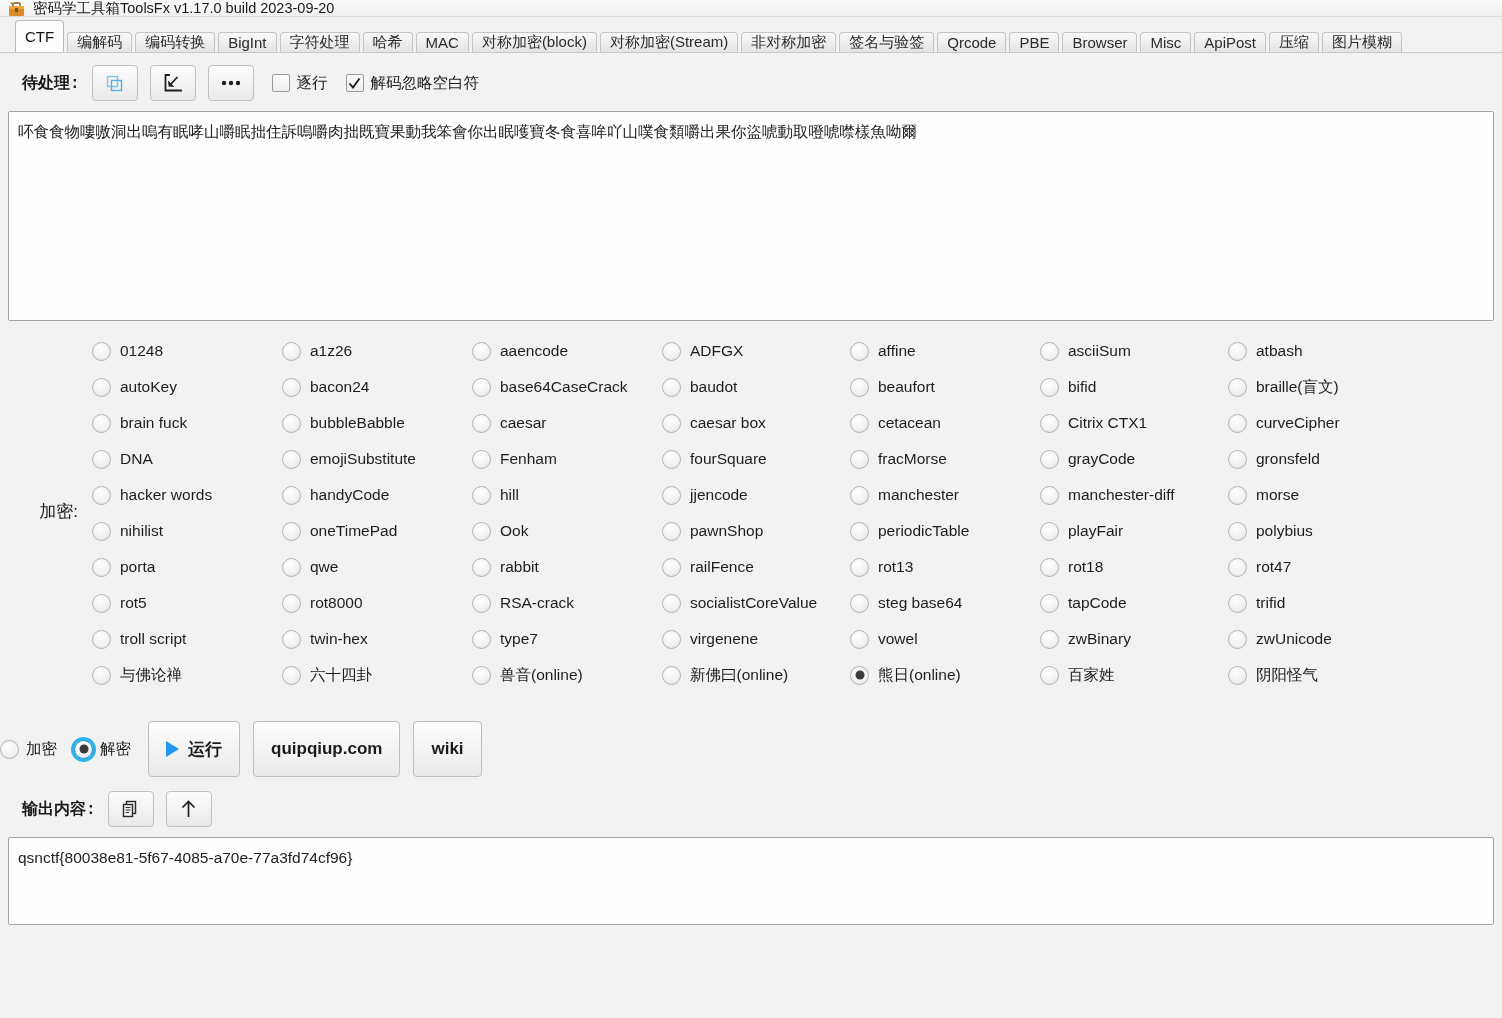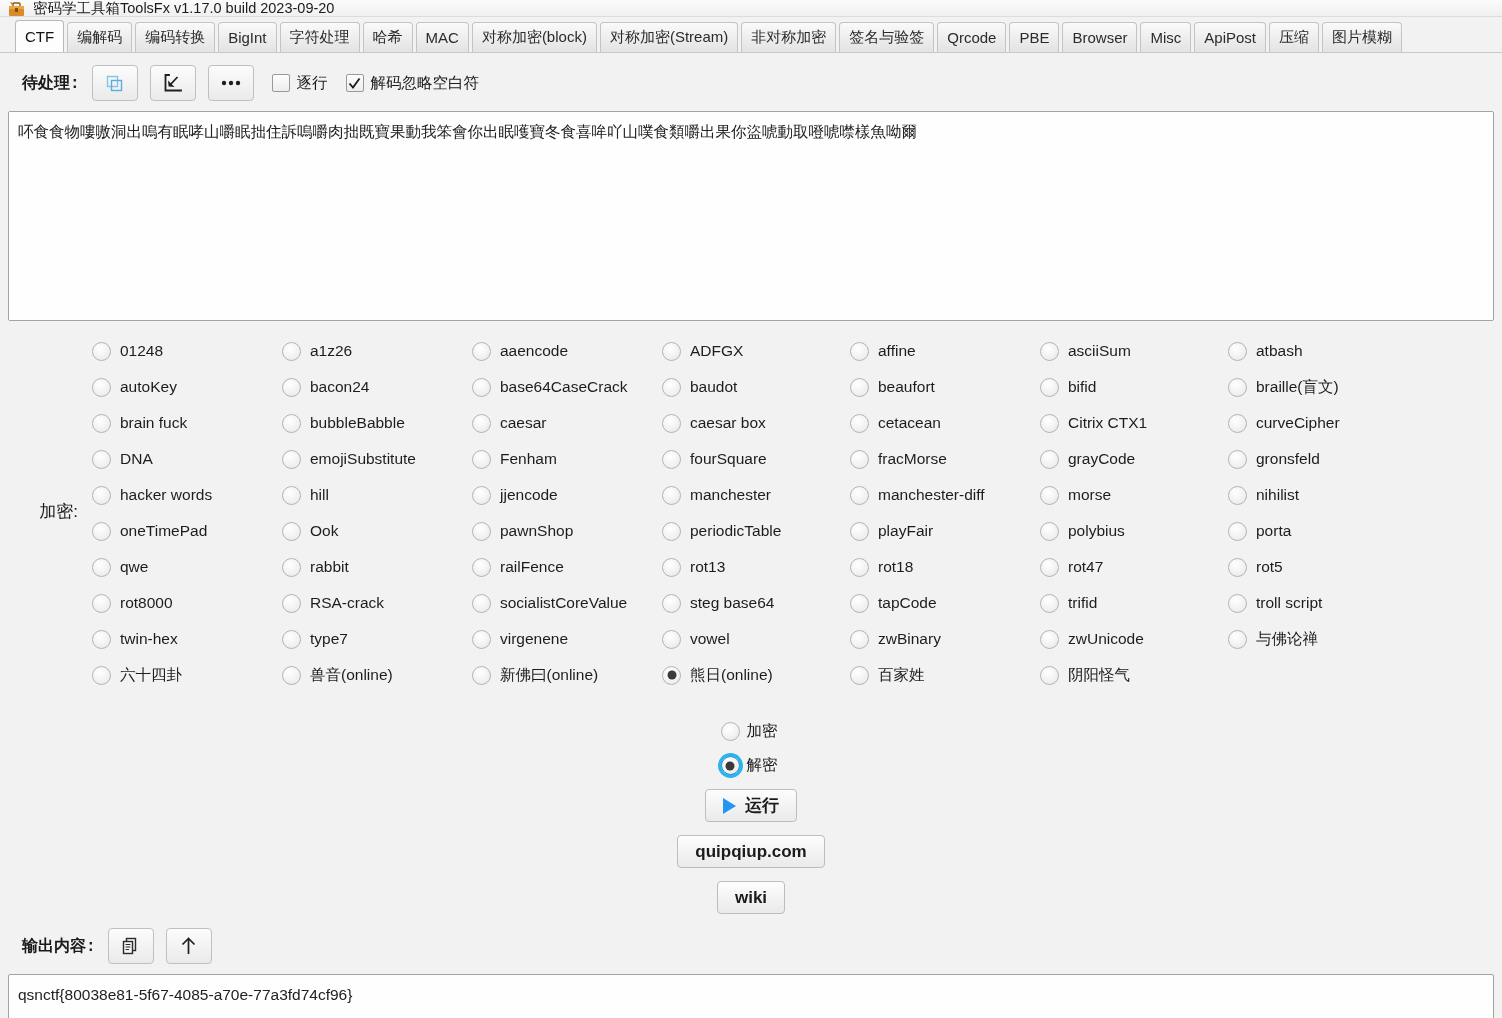--- a/index.html
+++ b/index.html
@@ -39,21 +39,21 @@
     background: #f2f2f2;
     display: flex;
     align-items: flex-end;
     padding-left: 15px;
     gap: 3px;
     border-bottom: 1px solid #c8c8c8;
     position: relative;
     overflow: hidden;
   }
   .tab {
-    height: 30px;
+    height: 20px;
     padding: 0 9px;
     display: flex; align-items: center;
     font-size: 15px;
     color: #2b2b2b;
     background: linear-gradient(to bottom, #fafafa 0%, #ededed 55%, #e3e3e3 100%);
     border: 1px solid #c4c4c4;
     border-bottom: none;
     border-radius: 4px 4px 0 0;
     white-space: nowrap;
     flex: 0 0 auto;
@@ -188,33 +188,32 @@
     background: #3a3a3a;
   }
 
   
   #action-row {
     display: flex;
     align-items: center;
     justify-content: flex-start;
     gap: 13px;
     padding-top: 28px;
-    flex-direction: column;
   }
   .mode-opt {
     display: flex; align-items: center; gap: 7px;
     font-size: 15.5px;
     margin-right: 4px;
   }
   .radio.focused {
     box-shadow: 0 0 0 3px #28b4ee;
     border-color: #0e86c6;
   }
   .act-btn {
-    height: 33px;
+    height: 56px;
     padding: 0 17px;
     display: flex; align-items: center; justify-content: center;
     gap: 9px;
     background: linear-gradient(to bottom, #fdfdfd, #eaeaea);
     border: 1px solid #bdbdbd;
     border-radius: 4px;
     font-size: 17px;
     font-weight: bold;
     color: #1b1b1b;
     cursor: default;
@@ -475,20 +474,24 @@
         <div class="opt">
           <span class="radio"></span>
           <span>gronsfeld</span>
         </div>
         <div class="opt">
           <span class="radio"></span>
           <span>hacker words</span>
         </div>
         <div class="opt">
           <span class="radio"></span>
+          <span>handyCode</span>
+        </div>
+        <div class="opt">
+          <span class="radio"></span>
           <span>hill</span>
         </div>
         <div class="opt">
           <span class="radio"></span>
           <span>jjencode</span>
         </div>
         <div class="opt">
           <span class="radio"></span>
           <span>manchester</span>
         </div>

